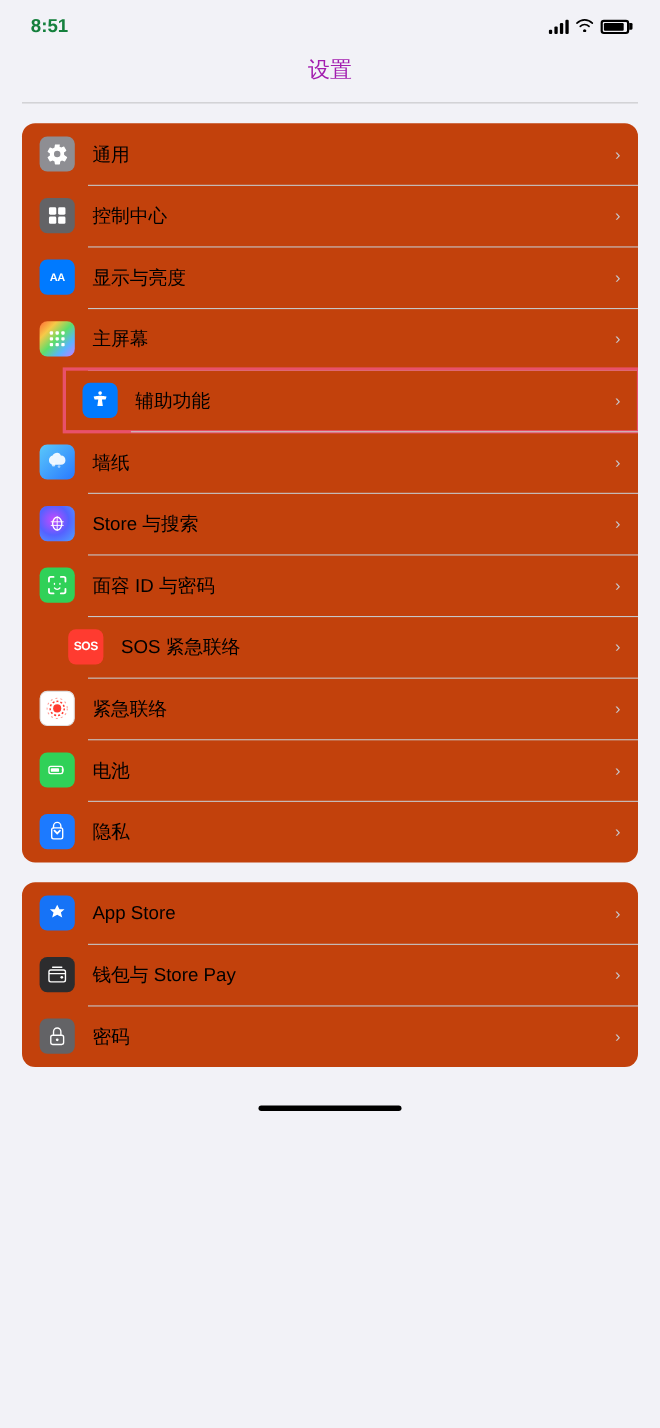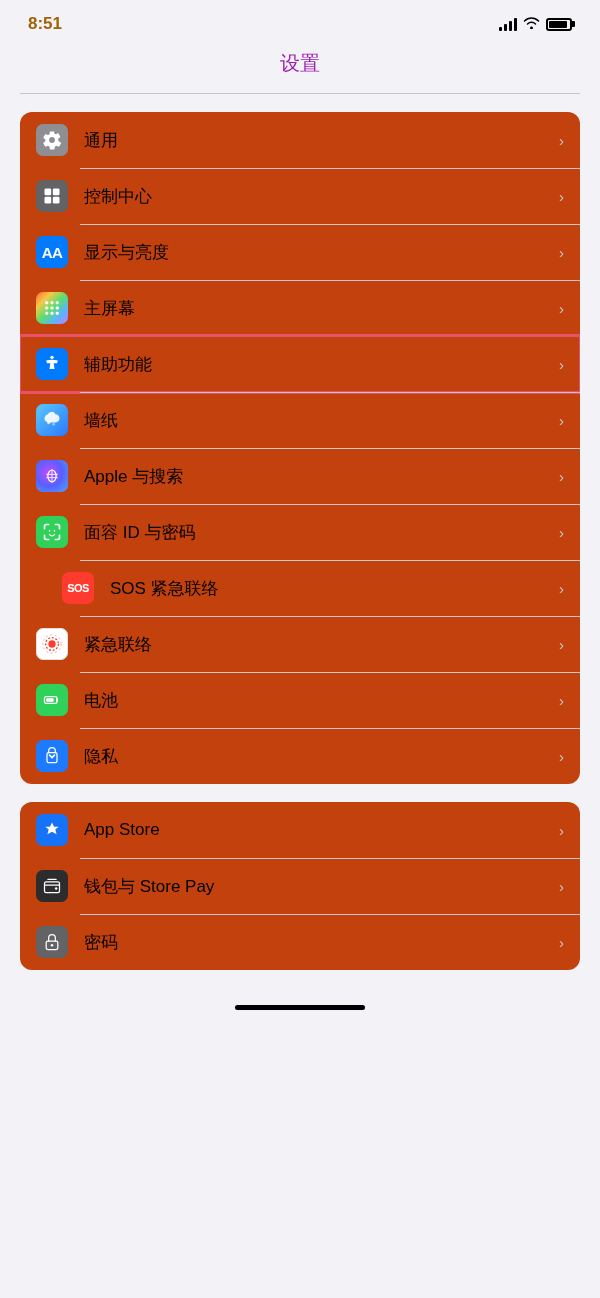--- a/index.html
+++ b/index.html
@@ -18,21 +18,21 @@
       display: flex;
       justify-content: space-between;
       align-items: center;
       padding: 14px 28px 8px 28px;
       background: #f2f2f7;
     }
 
     .status-time {
       font-size: 17px;
       font-weight: 600;
-      color: #a16207;
+      color: #15803d;
     }
 
     .status-icons {
       display: flex;
       align-items: center;
       gap: 6px;
     }
 
     .signal-bars {
       display: flex;
@@ -126,20 +126,21 @@
       left: 60px;
       right: 0;
       height: 0.5px;
       background: #c6c6c8;
     }
 
     .settings-item.highlighted {
       outline: 3px solid #e8516a;
       outline-offset: -1px;
       z-index: 2;
+      margin-left: 39px;
     }
 
     .item-icon {
       width: 32px;
       height: 32px;
       border-radius: 7px;
       margin-right: 16px;
       flex-shrink: 0;
       display: flex;
       align-items: center;
@@ -249,21 +250,21 @@
         <rect x="3" y="13" width="8" height="8" rx="1.5" fill="white"></rect>
         <rect x="13" y="13" width="8" height="8" rx="1.5" fill="white"></rect>
       </svg>
     </div>
     <span class="item-label">控制中心</span>
     <span class="chevron">›</span>
   </div>
 
   <div class="settings-item">
     <div class="item-icon icon-blue">
-      <span class="icon-text" style="font-size:15px;font-weight:800;text-align:center;">AA</span>
+      <span class="icon-text" style="font-size:10px;font-weight:800;text-align:center;">AA</span>
     </div>
     <span class="item-label">显示与亮度</span>
     <span class="chevron">›</span>
   </div>
 
   <div class="settings-item">
     <div class="item-icon" style="background: linear-gradient(135deg, #ff6b35, #f7c948, #5dde6b, #5ab4ff, #c77dff);">
       <svg class="icon-svg" viewBox="0 0 24 24" style="width:18px;height:18px;">
         <rect x="3" y="3" width="4" height="4" rx="1" fill="white"></rect>
         <rect x="10" y="3" width="4" height="4" rx="1" fill="white"></rect>
@@ -305,21 +306,21 @@
 
   <div class="settings-item">
     <div class="item-icon" style="background: radial-gradient(circle at 40% 40%, #c549ff, #5561ff, #4fa3ff);">
       <svg class="icon-svg" viewBox="0 0 24 24" style="width:20px;height:20px;">
         <ellipse cx="12" cy="12" rx="5" ry="7" fill="none" stroke="white" stroke-width="1.5"></ellipse>
         <line x1="12" y1="4" x2="12" y2="20" stroke="white" stroke-width="1"></line>
         <line x1="5" y1="10" x2="19" y2="10" stroke="white" stroke-width="1"></line>
         <line x1="5" y1="14" x2="19" y2="14" stroke="white" stroke-width="1"></line>
       </svg>
     </div>
-    <span class="item-label">Apple 与搜索</span>
+    <span class="item-label">Store 与搜索</span>
     <span class="chevron">›</span>
   </div>
 
   <div class="settings-item">
     <div class="item-icon icon-faceid">
       <svg class="icon-svg" viewBox="0 0 24 24" style="width:20px;height:20px;">
         <path d="M3 8V5a2 2 0 012-2h3M16 3h3a2 2 0 012 2v3M21 16v3a2 2 0 01-2 2h-3M8 21H5a2 2 0 01-2-2v-3" stroke="white" stroke-width="2" fill="none" stroke-linecap="round"></path>
         <path d="M9 10v1M15 10v1M9 15s1 1.5 3 1.5 3-1.5 3-1.5" stroke="white" stroke-width="1.5" fill="none" stroke-linecap="round"></path>
       </svg>
     </div>

